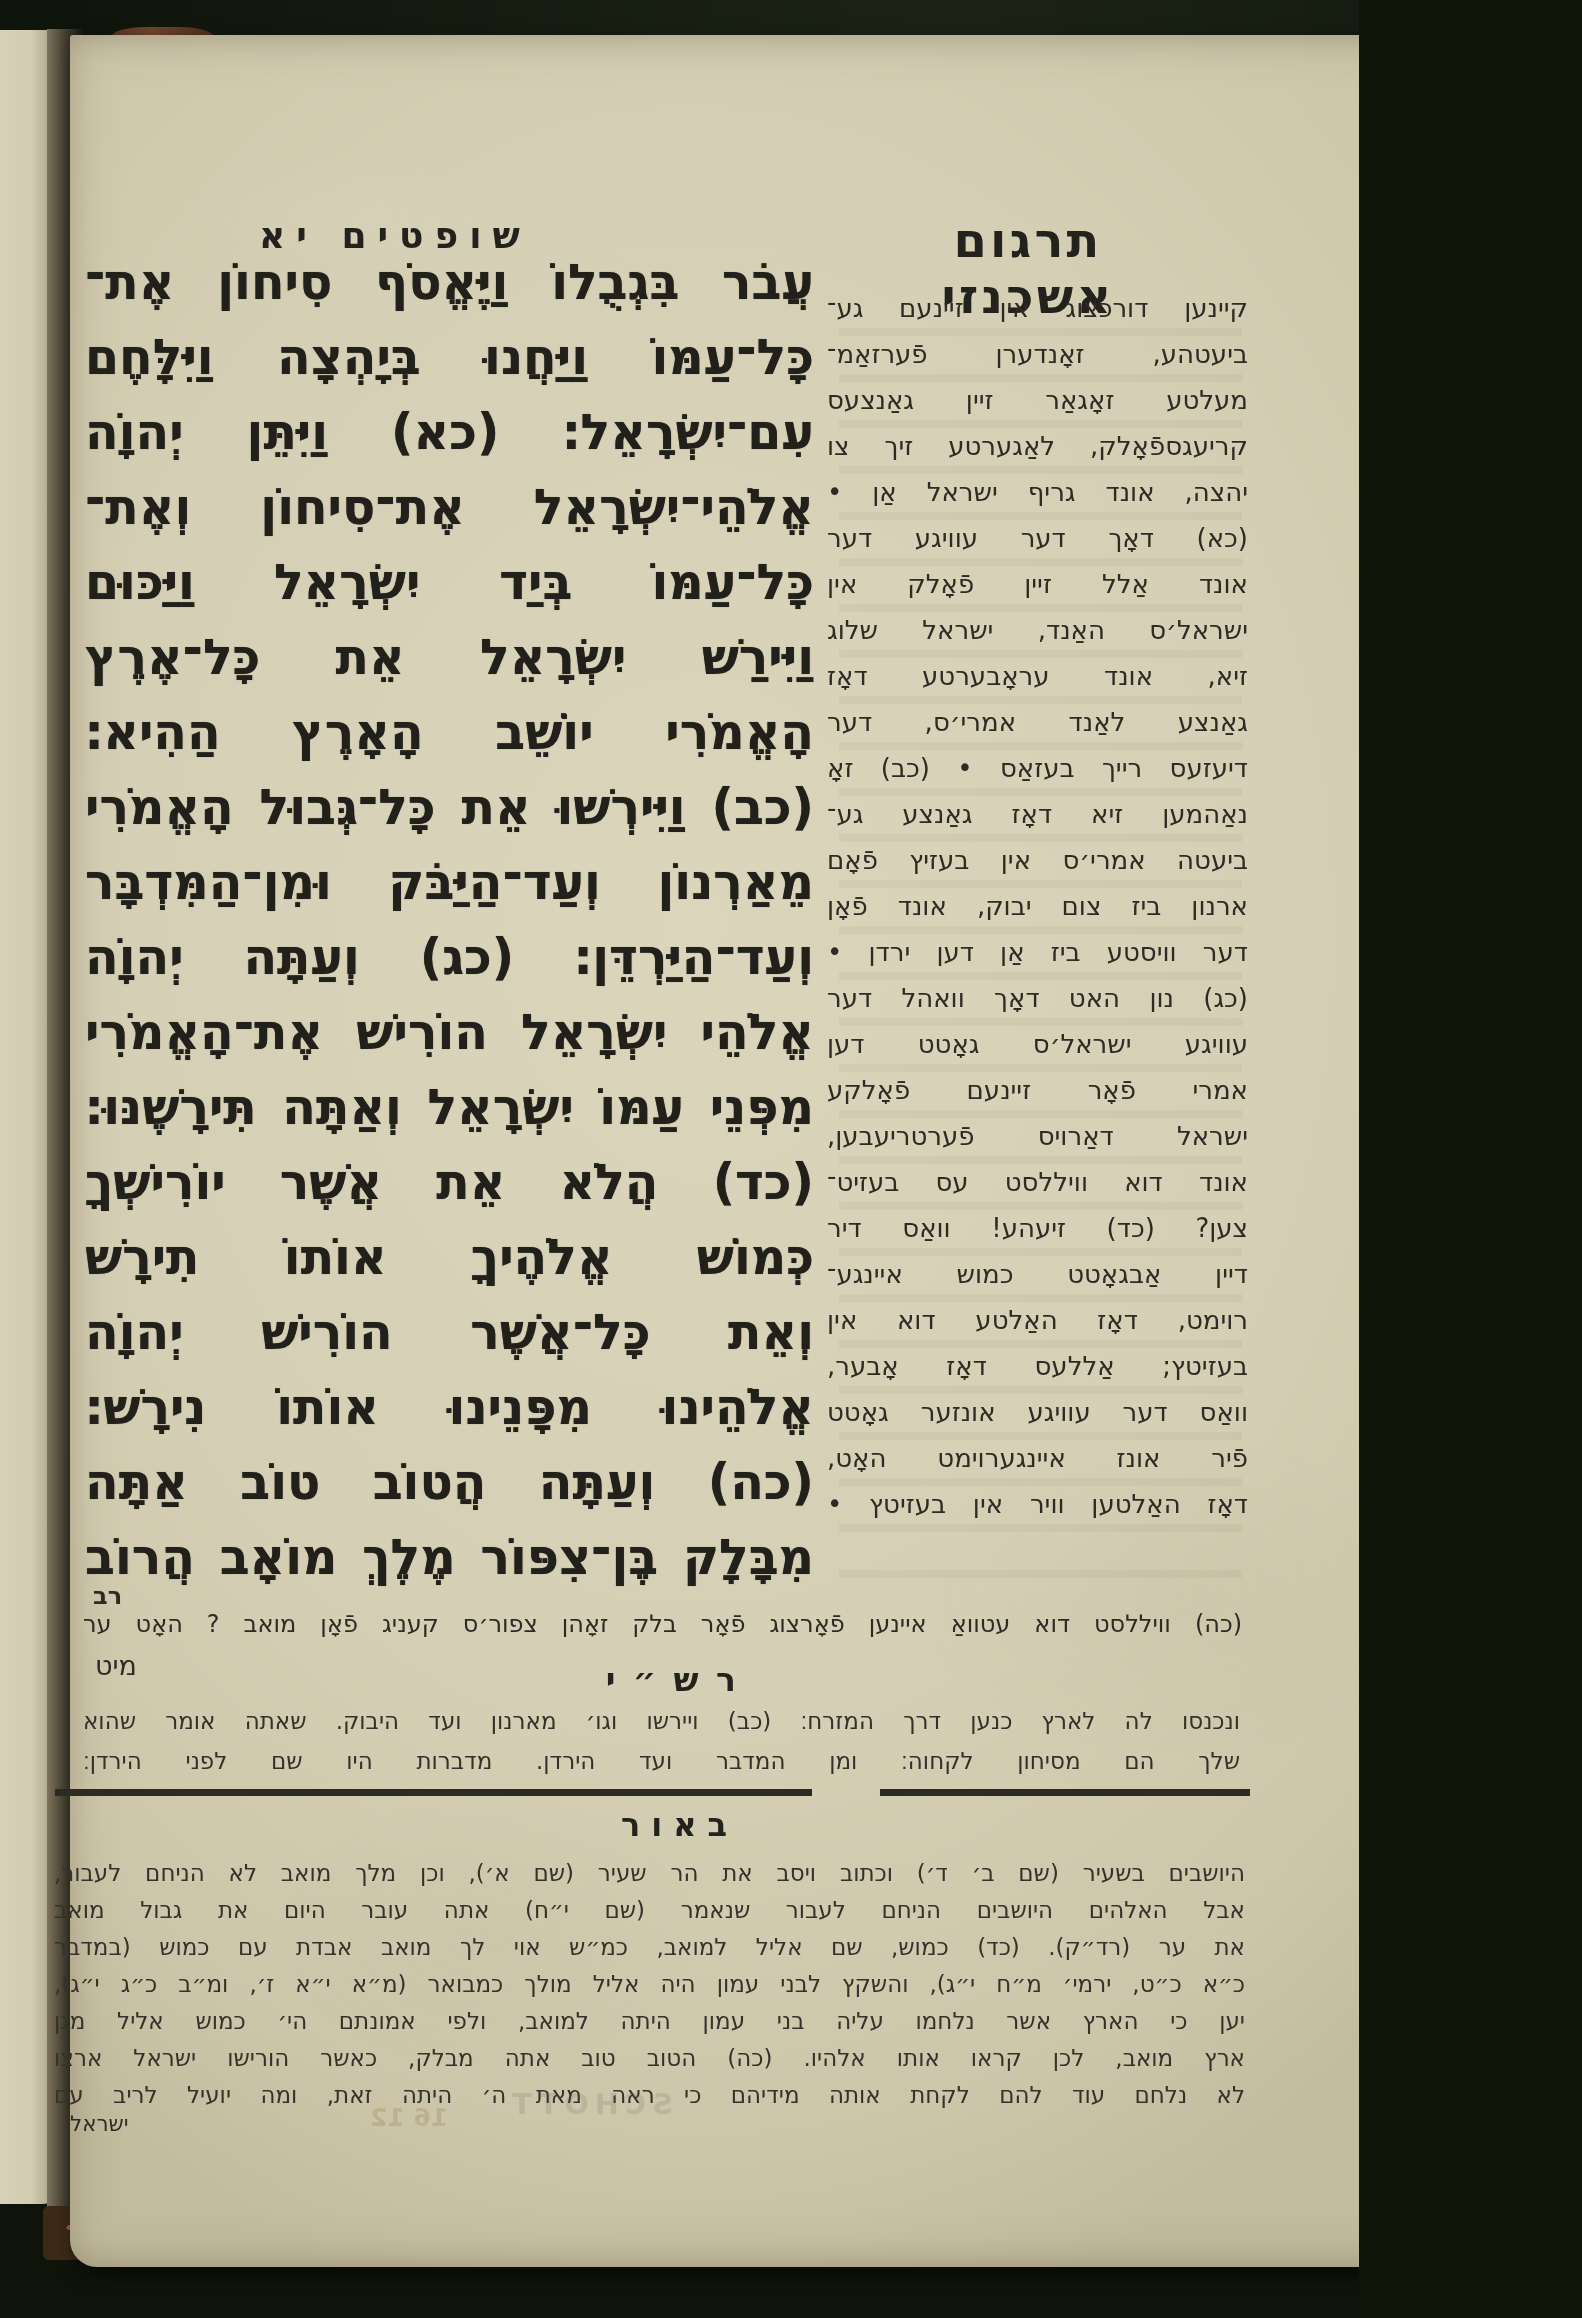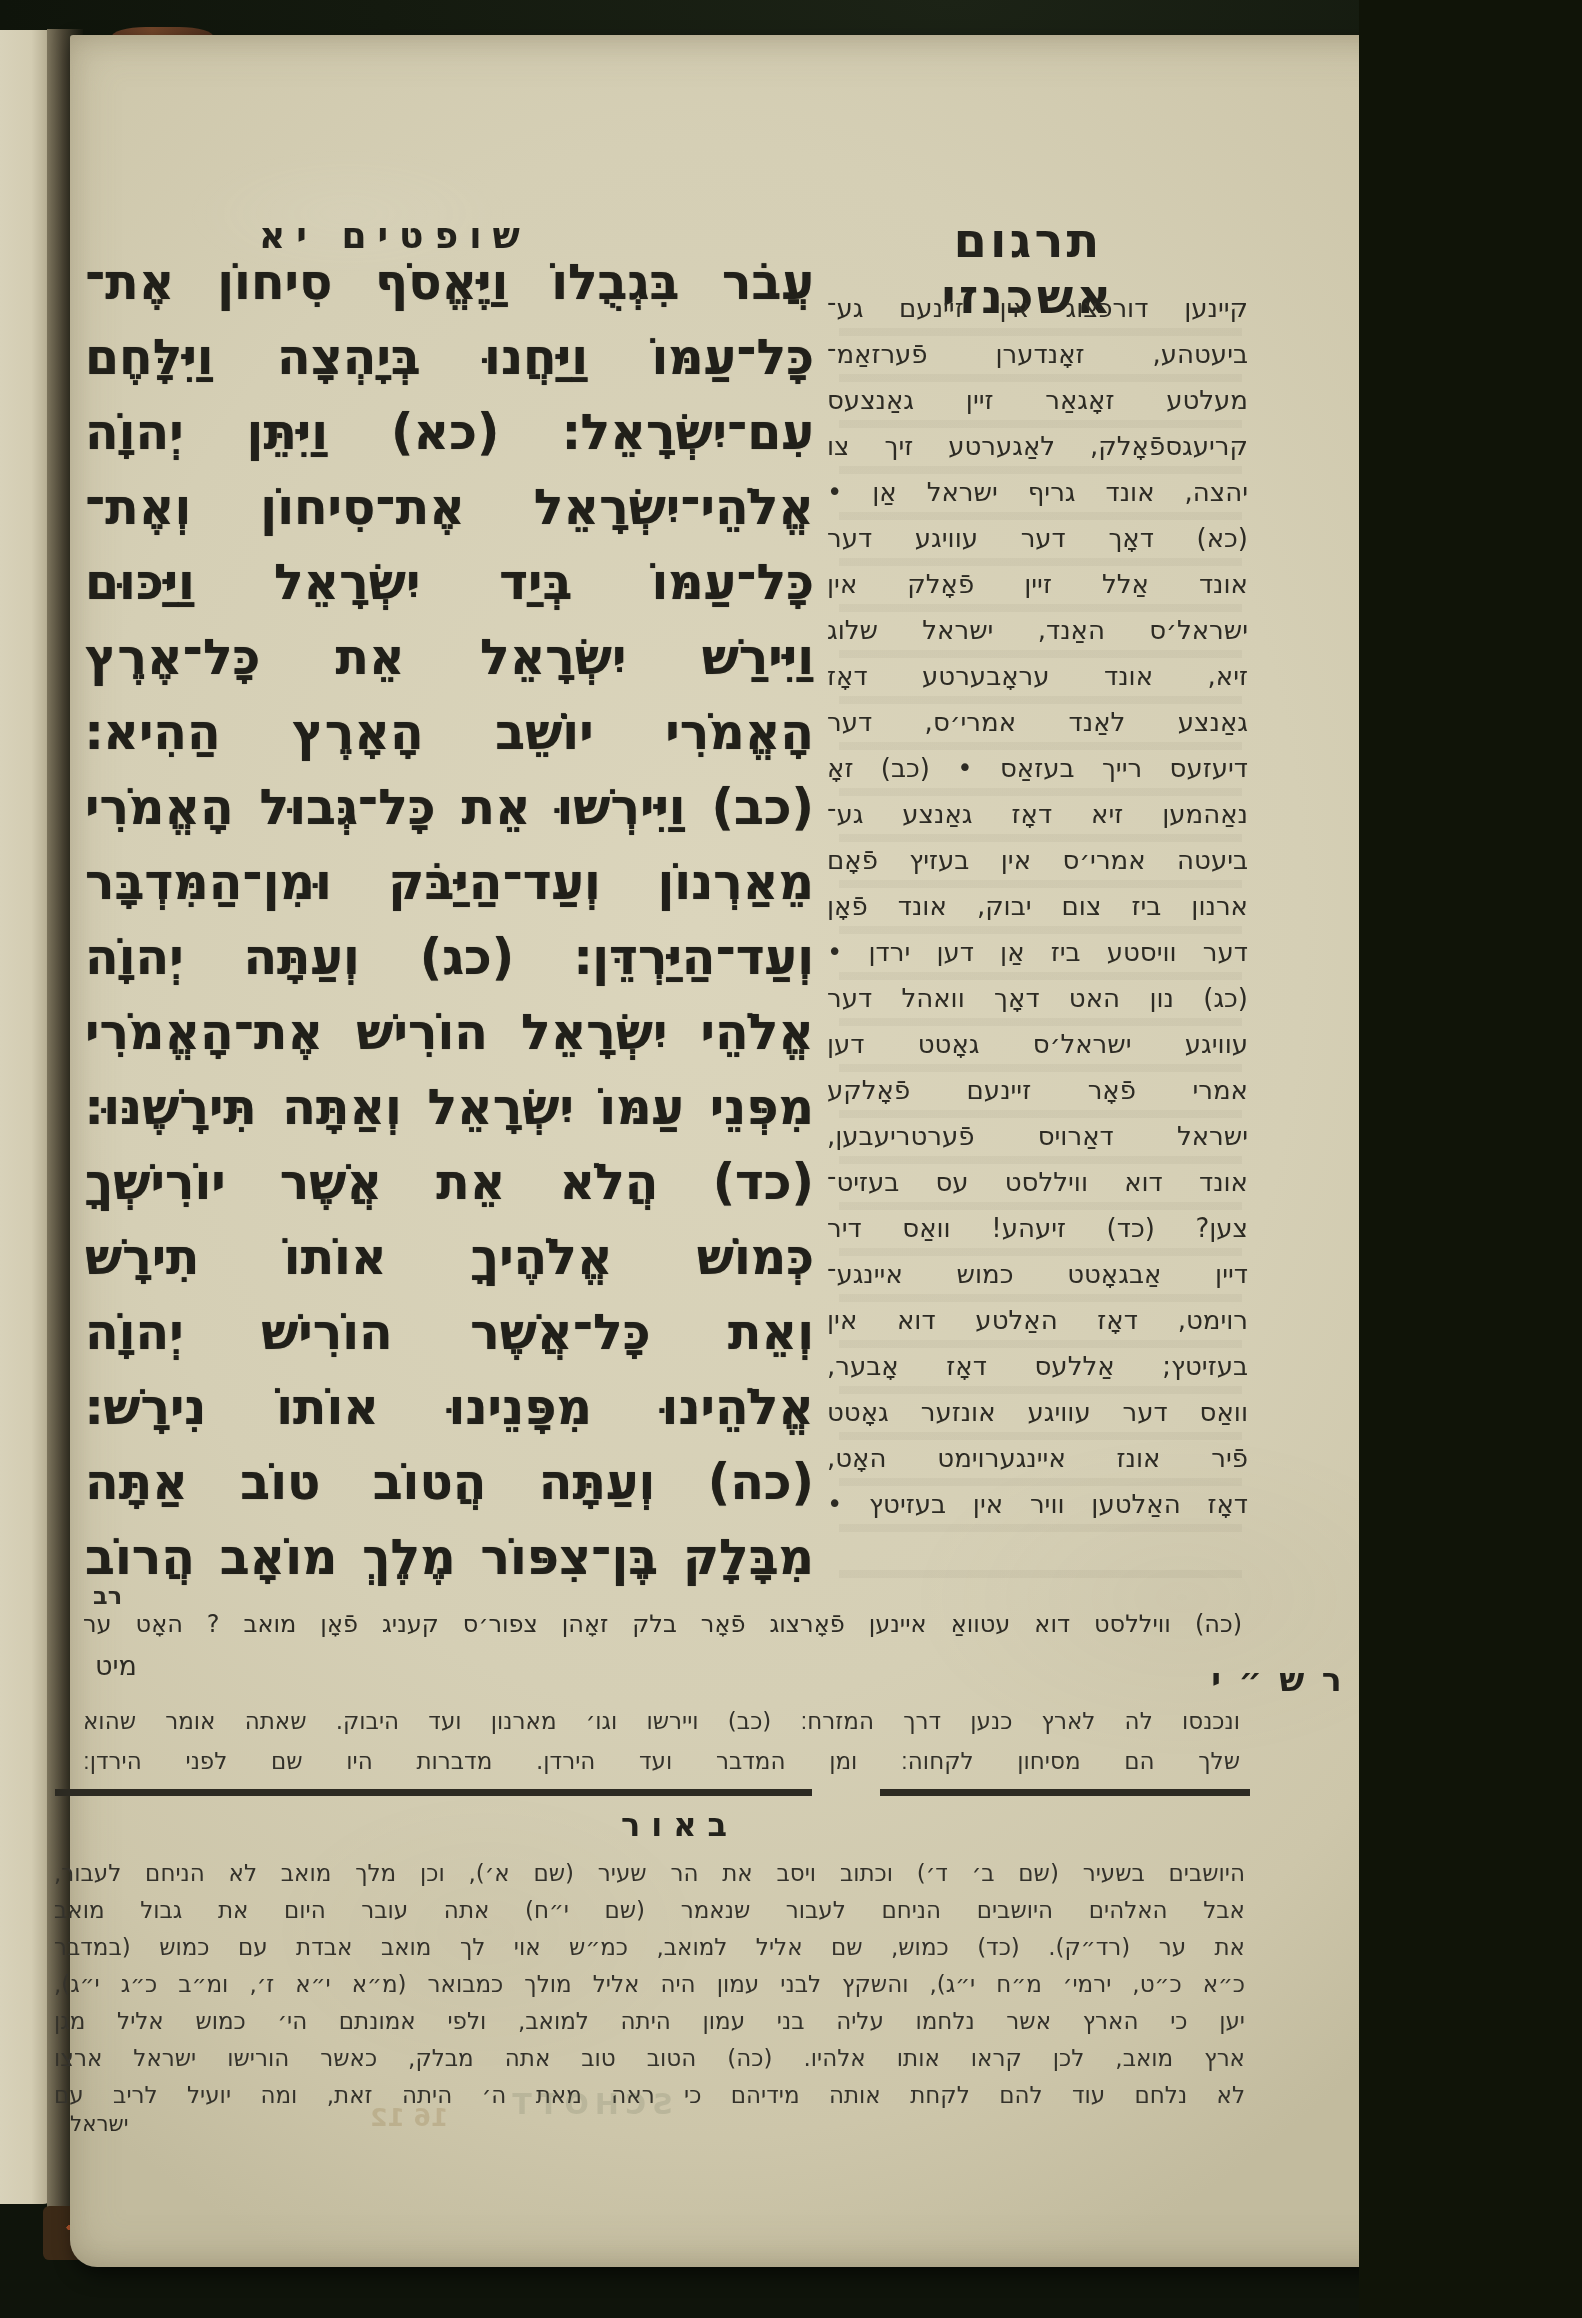--- a/index.html
+++ b/index.html
@@ -144,21 +144,21 @@
       <div class="yline jline">בעזיטץ; אַללעס דאָז אָבער,</div>
       <div class="yline jline">וואַס דער עוויגע אונזער גאָטט</div>
       <div class="yline jline">פֿיר אונז איינגערוימט האָט,</div>
       <div class="yline jline">דאָז האַלטען וויר אין בעזיטץ •</div>
     </div>
 
   <div class="fullline heb jline" style="z-index:3;">(כה) וויללסט דוא עטוואַ איינען פֿאָרצוג פֿאָר בלק זאָהן צפור׳ס קעניג פֿאָן מואב ? האָט ער</div>
 
   <div class="catchword heb" style="left:95px;top:1650px;font-size:27px;z-index:3;">מיט</div>
 
-  <div class="header heb rashi-title" style="position:absolute;z-index:3;text-align:right;">רש״י</div>
+  <div class="header heb rashi-title" style="position:absolute;z-index:3;">רש״י</div>
   <div class="rashi-col heb" style="z-index:3;">
       <div class="rline jline">ונכנסו לה לארץ כנען דרך המזרח׃ (כב) ויירשו וגו׳ מארנון ועד היבוק. שאתה אומר שהוא</div>
       <div class="rline jline">שלך הם מסיחון לקחוה׃ ומן המדבר ועד הירדן. מדברות היו שם לפני הירדן׃</div>
     </div>
 
   <div class="rule seg1" style="z-index:3;"></div>
   <div class="rule seg2" style="z-index:3;"></div>
 
   <div class="header heb biur-title" style="position:absolute;z-index:3;">באור</div>
   <div class="biur-col heb" style="z-index:3;">

